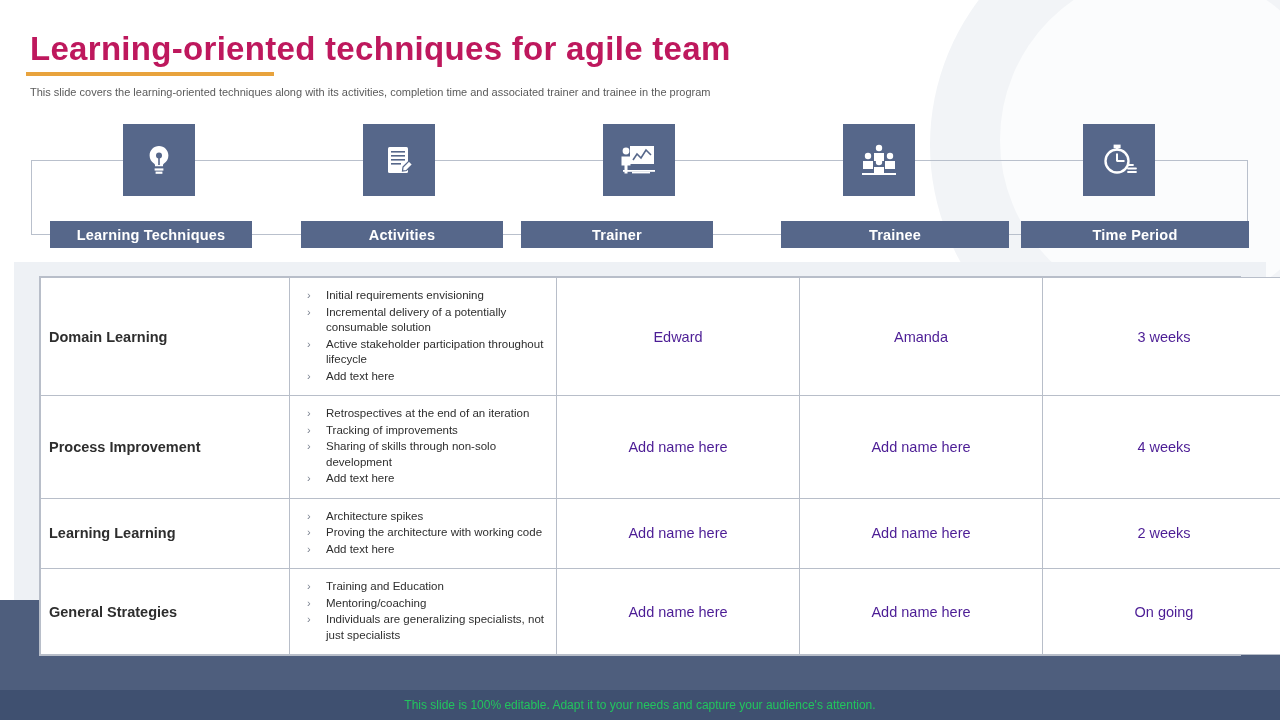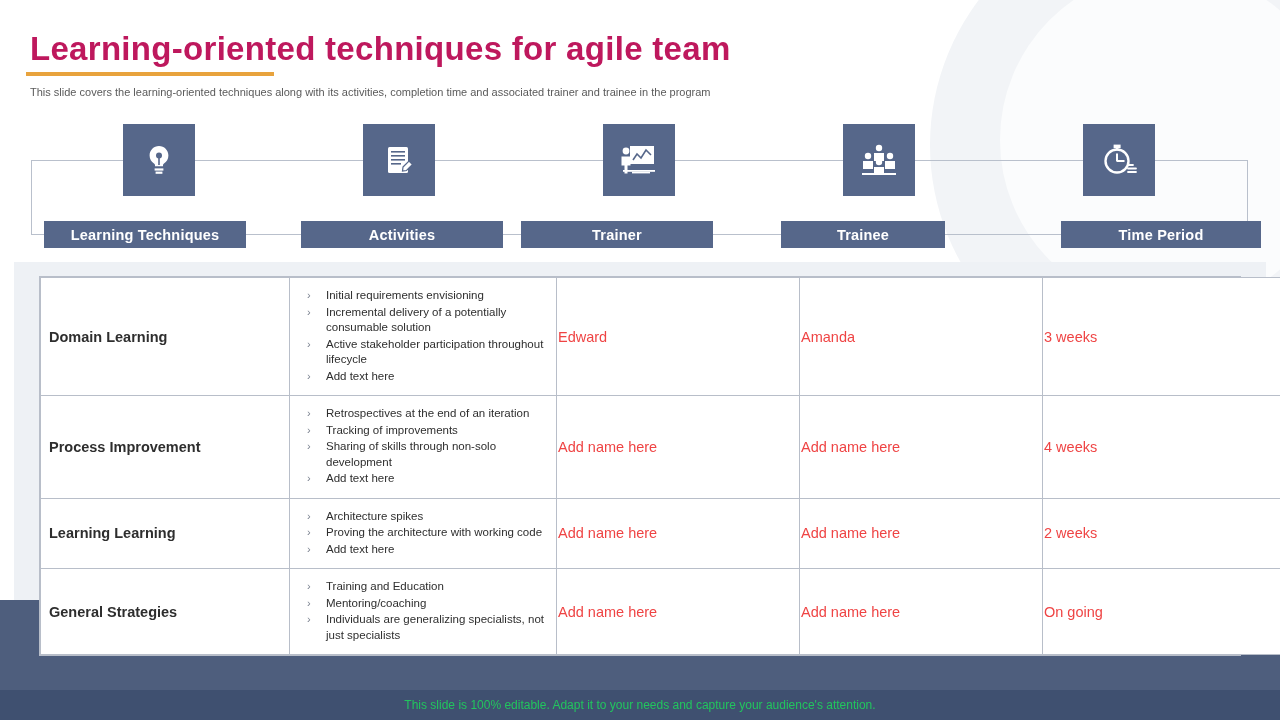--- a/index.html
+++ b/index.html
@@ -177,23 +177,23 @@
     font-size: 14.5px;
     font-weight: bold;
     color: #2e2e2e;
   }
   td.col-act {
     width: 240px;
     padding: 10px 12px 10px 14px;
   }
   td.col-plain {
     width: 240px;
-    text-align: left;
+    text-align: center;
     font-size: 14.5px;
-    color: #ef4444;
+    color: #4c1d95;
     margin-top: 18px;
   }
   ul.acts {
     margin: 0;
     padding: 0;
     list-style: none;
   }
   ul.acts li {
     position: relative;
     padding-left: 22px;
@@ -305,25 +305,25 @@
           <circle cx="19" cy="21" r="11.5" fill="none" stroke="#ffffff" stroke-width="2.4"></circle>
           <rect x="15.6" y="4.6" width="7" height="3.4" fill="#ffffff"></rect>
           <rect x="17.8" y="7.4" width="2.6" height="3" fill="#ffffff"></rect>
           <rect x="18" y="13.5" width="2" height="8" fill="#ffffff"></rect>
           <rect x="19" y="20" width="7.5" height="2" fill="#ffffff"></rect>
           <path d="M30 28.5h8M30 32h8M30 25h5" stroke="#ffffff" stroke-width="1.8" stroke-linecap="round"></path>
         </svg>
       </span>
     </div>
 
-    <div class="chip" style="left:44px; width:202px;">Learning Techniques</div>
+    <div class="chip" style="left:50px; width:202px;">Learning Techniques</div>
     <div class="chip" style="left:301px; width:202px;">Activities</div>
     <div class="chip" style="left:521px; width:192px;">Trainer</div>
-    <div class="chip" style="left:781px; width:164px;">Trainee</div>
-    <div class="chip" style="left:1021px; width:200px;margin-left:40px;">Time Period</div>
+    <div class="chip" style="left:781px; width:228px;">Trainee</div>
+    <div class="chip" style="left:1021px; width:228px;">Time Period</div>
 
     <div class="table-wrap">
       <table class="main">
         <tbody>
           <tr>
             <td class="col-tech">Domain Learning</td>
             <td class="col-act">
               <ul class="acts">
                 <li><span class="chev">›</span><span>Initial requirements envisioning</span></li>
                 <li><span class="chev">›</span><span>Incremental delivery of a potentially consumable solution</span></li>

